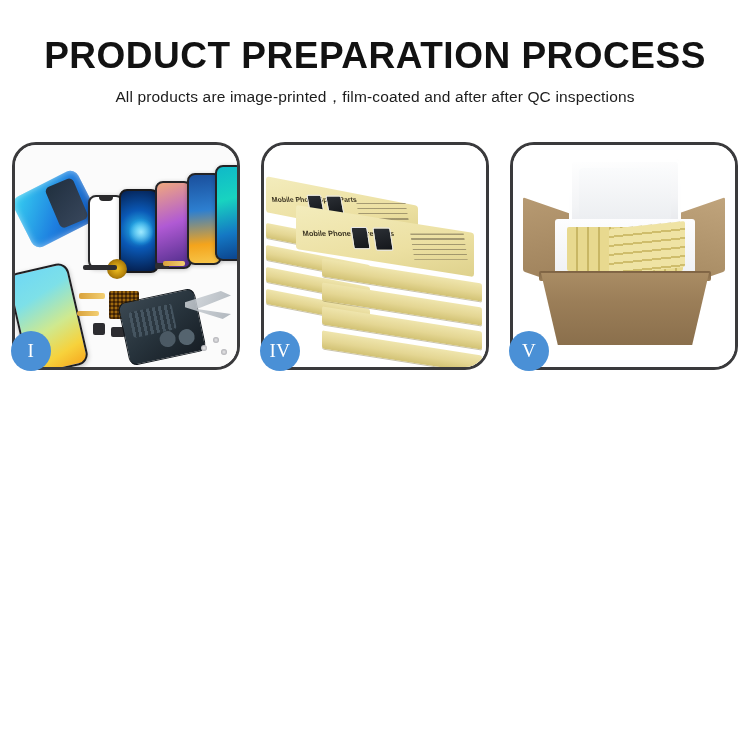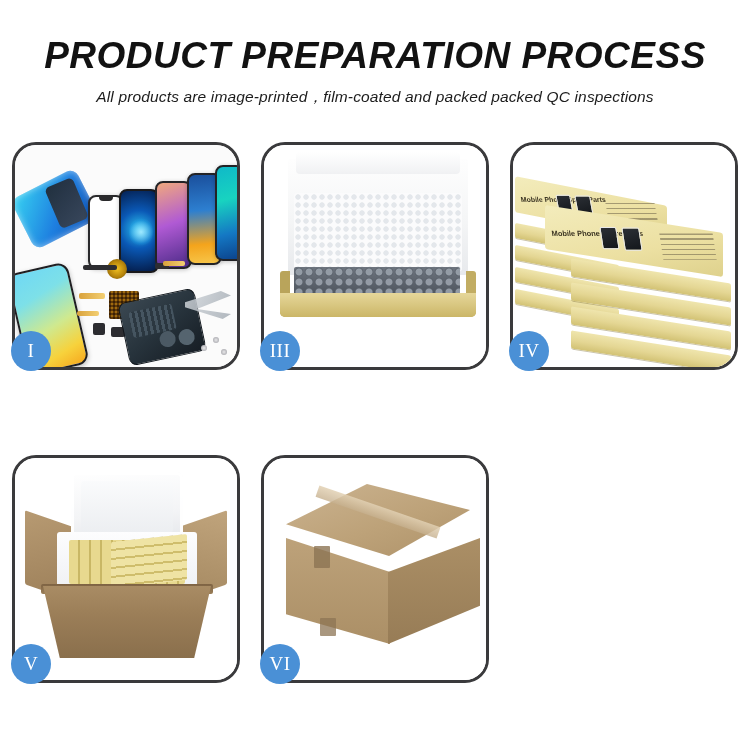--- a/index.html
+++ b/index.html
@@ -5,21 +5,21 @@
   * { box-sizing: border-box; margin: 0; padding: 0; }
   html, body {
     width: 750px; height: 750px;
     background: #ffffff;
     font-family: "Liberation Sans", sans-serif;
     overflow: hidden;
   }
   .page { position: relative; width: 750px; height: 750px; background:#fff; }
 
   
-  .header { width: 750px; padding-top: 34px; text-align: center; font-style: italic; }
+  .header { width: 750px; padding-top: 34px; text-align: center; }
   .title {
     font-family: "Liberation Sans", sans-serif;
     font-size: 37px; font-weight: 700; color: #121212;
     letter-spacing: 0.5px; line-height: 44px;
     white-space: nowrap;
   }
   .subtitle {
     margin-top: 9px;
     font-family: "Liberation Sans", sans-serif;
     font-size: 15.5px; font-weight: 400; color: #1c1c1c;
@@ -356,21 +356,21 @@
     background: rgba(140,116,84,.75); border-radius:1px;
   }
 </style>
 </head>
 <body>
 
 <div class="page">
 
   <div class="header">
     <div class="title">PRODUCT PREPARATION PROCESS</div>
-    <div class="subtitle">All products are image-printed，film-coated and packed packed QC inspections</div>
+    <div class="subtitle">All products are image-printed，film-coated and after after QC inspections</div>
   </div>
 
   <div class="grid">
 
     <div class="panel">
       <div class="panel-inner p1">
         <div class="scr-blue"></div>
         <div class="ph ph-white"></div>
         <div class="ph ph-jelly"></div>
         <div class="ph ph-purple"></div>
@@ -390,31 +390,20 @@
         <div class="chassis"></div>
         <div class="tweezer"></div>
         <div class="screw" style="right:18px;bottom:24px;"></div>
         <div class="screw" style="right:30px;bottom:16px;"></div>
         <div class="screw" style="right:10px;bottom:12px;"></div>
       </div>
       <div class="badge">I</div>
     </div>
 
 
-    <div class="panel">
-      <div class="panel-inner p3">
-        <div class="lid"></div>
-        <div class="foam"></div>
-        <div class="tray-left"></div>
-        <div class="tray-right"></div>
-        <div class="contents"></div>
-        <div class="tray-front"></div>
-      </div>
-      <div class="badge">III</div>
-    </div>
 
     <div class="panel">
       <div class="panel-inner p4">
         <div class="stackwrap">
 
           <div class="bx" style="left:2px;top:88px;width:104px;height:15px;transform:skewY(11deg);"></div>
           <div class="bx" style="left:2px;top:110px;width:104px;height:15px;transform:skewY(11deg);"></div>
           <div class="bx" style="left:2px;top:132px;width:104px;height:15px;transform:skewY(11deg);"></div>
           <div class="bx" style="left:2px;top:154px;width:104px;height:15px;transform:skewY(11deg);"></div>
 
@@ -448,26 +437,15 @@
         <div class="foambox-lid"></div>
         <div class="foambox"></div>
         <div class="yellow-stack"></div>
         <div class="yellow-stack2"></div>
         <div class="carton-rim"></div>
         <div class="carton-body"></div>
       </div>
       <div class="badge">V</div>
     </div>
 
-    <div class="panel">
-      <div class="panel-inner p6">
-        <div class="box-top"></div>
-        <div class="tape"></div>
-        <div class="box-front"></div>
-        <div class="box-side"></div>
-        <div class="seam-a"></div>
-        <div class="seam-b"></div>
-      </div>
-      <div class="badge">VI</div>
-    </div>
 
   </div>
 </div>
 
 </body></html>

